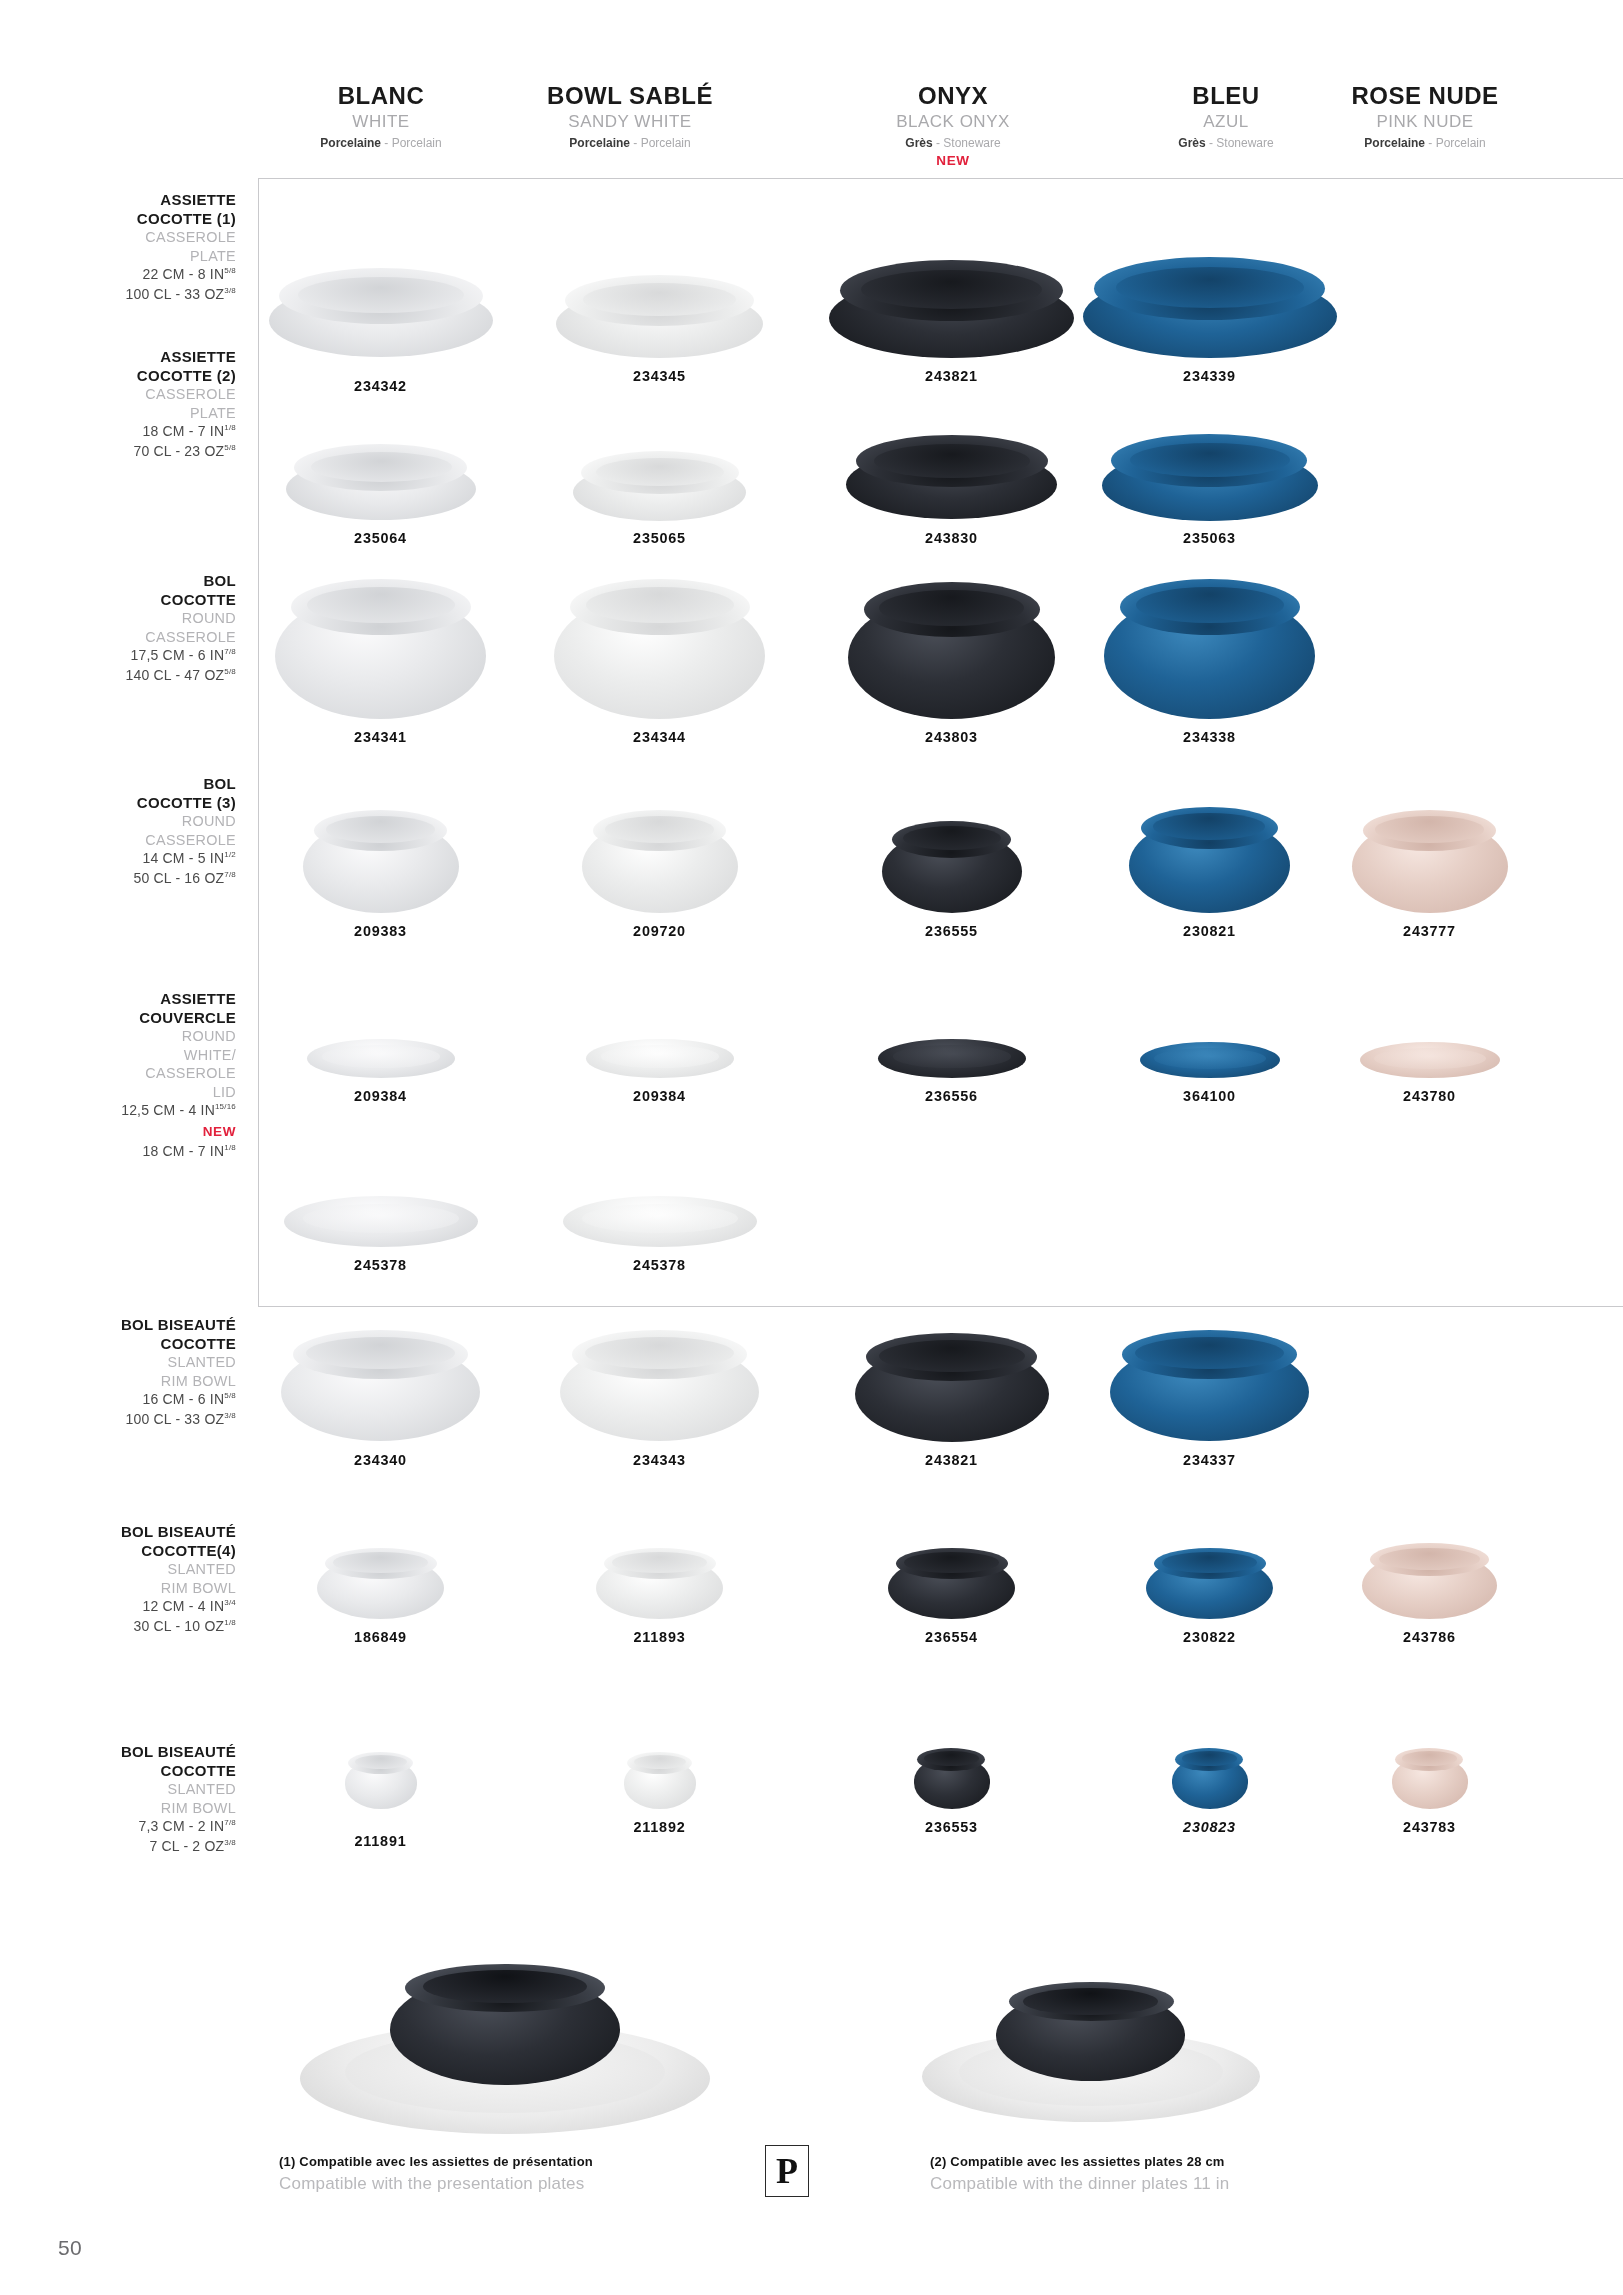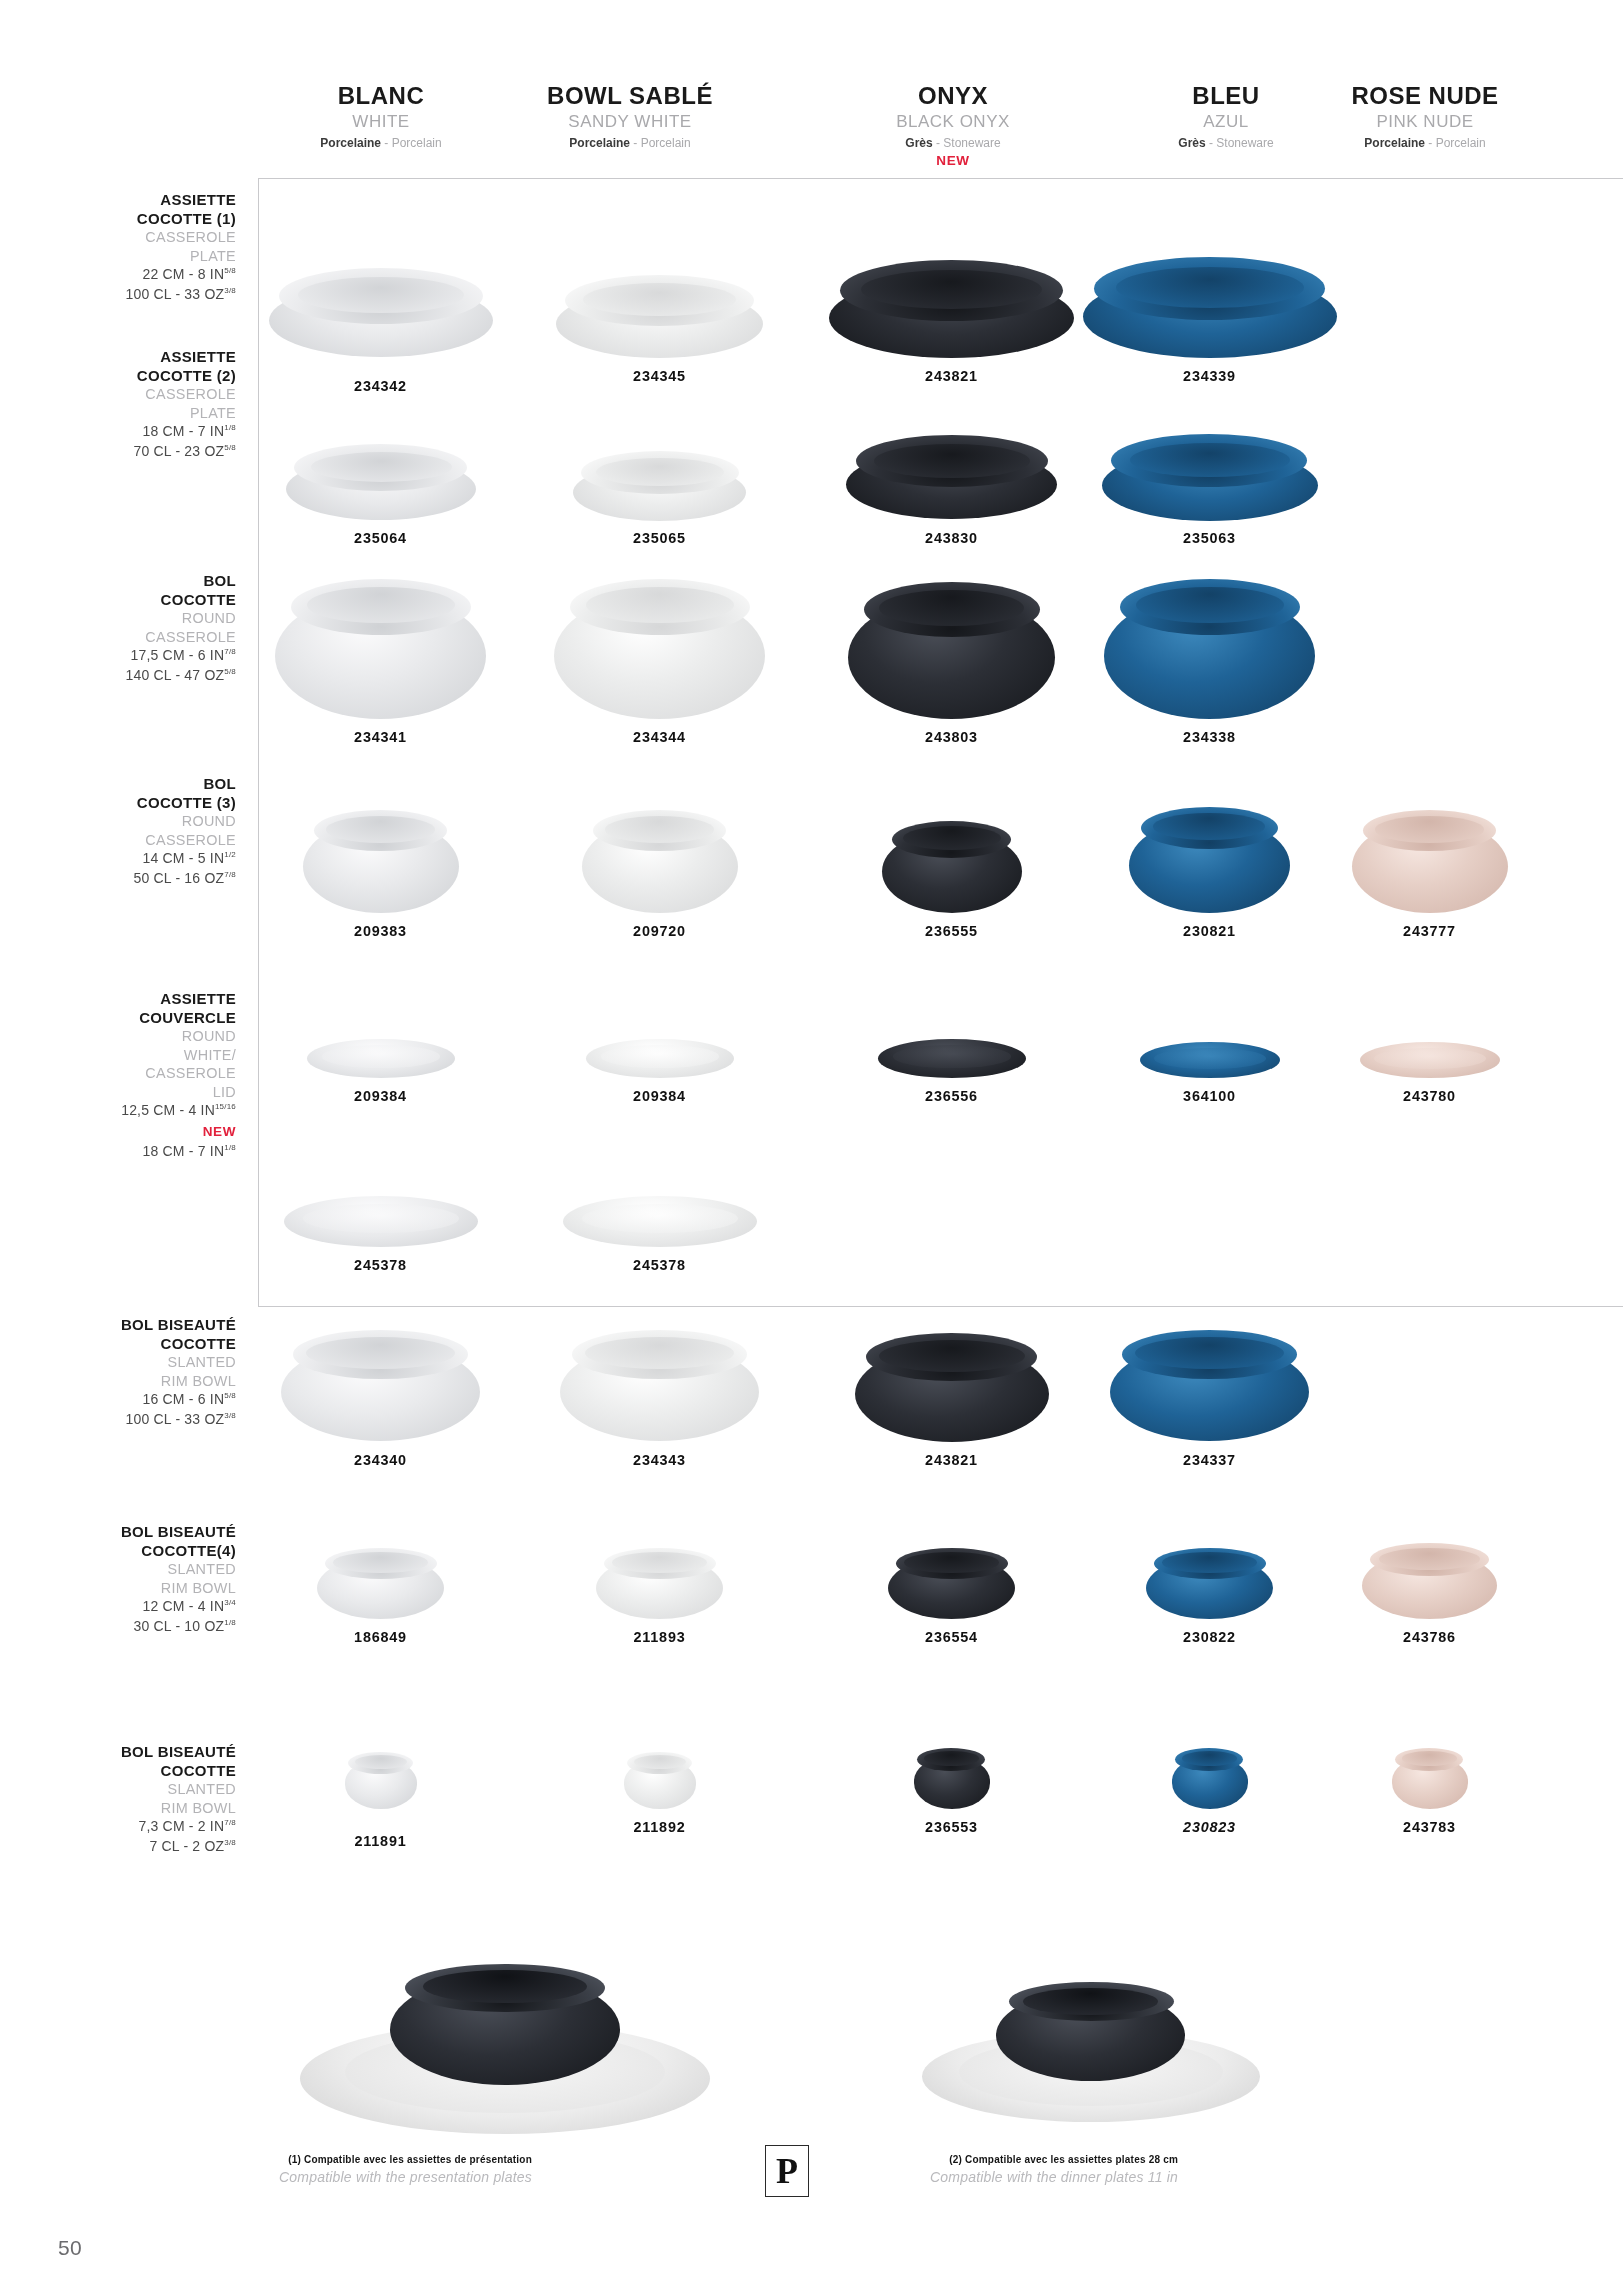--- a/index.html
+++ b/index.html
@@ -42,22 +42,22 @@
     font-size: 14.4px; font-weight: 700; color: #111;
     letter-spacing: 0.8px; text-align: center; white-space: nowrap;
   }
   .prod { position: relative; margin: 0 auto; }
   .body-el { position: absolute; border-radius: 50%; }
   .rim-el { position: absolute; border-radius: 50%; }
 
   
   .footnotes { position: absolute; left: 0; top: 2152px; width: 1623px; }
   .fn { position: absolute; }
-  .fn .fr { font-size: 10px; font-weight: 700; color: #141414; letter-spacing: 0.2px; line-height: 1.5; text-align: right; }
-  .fn .en { font-size: 14px; font-weight: 400; color: #b9b9bc; letter-spacing: 0.2px; line-height: 1.45; font-style: italic; }
+  .fn .fr { font-size: 13px; font-weight: 700; color: #141414; letter-spacing: 0.2px; line-height: 1.5; }
+  .fn .en { font-size: 17px; font-weight: 400; color: #b9b9bc; letter-spacing: 0.2px; line-height: 1.45; }
   .pbox {
     position: absolute; left: 765px; top: 2145px;
     width: 44px; height: 52px; border: 1.7px solid #2a2a2a;
     display: flex; align-items: center; justify-content: center;
   }
   .pbox span { font-family: "Liberation Serif", serif; font-size: 36px; font-weight: 700; color: #111; line-height: 1; }
 
   .pagenum {
     position: absolute; left: 58px; top: 2236px;
     font-size: 21px; color: #6b6b6e; letter-spacing: 0.4px;

